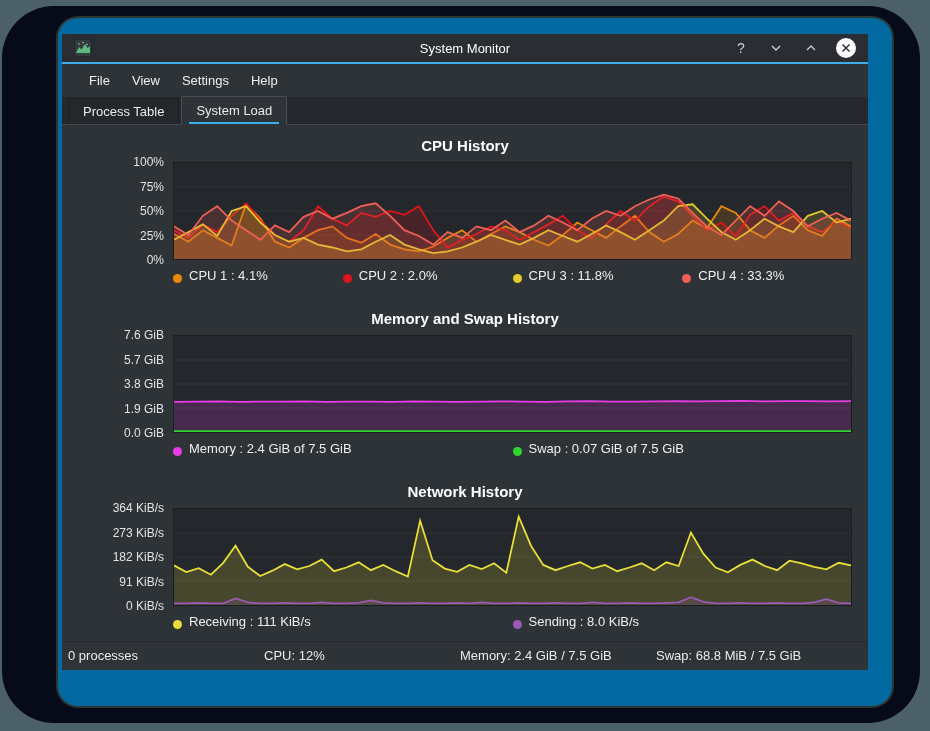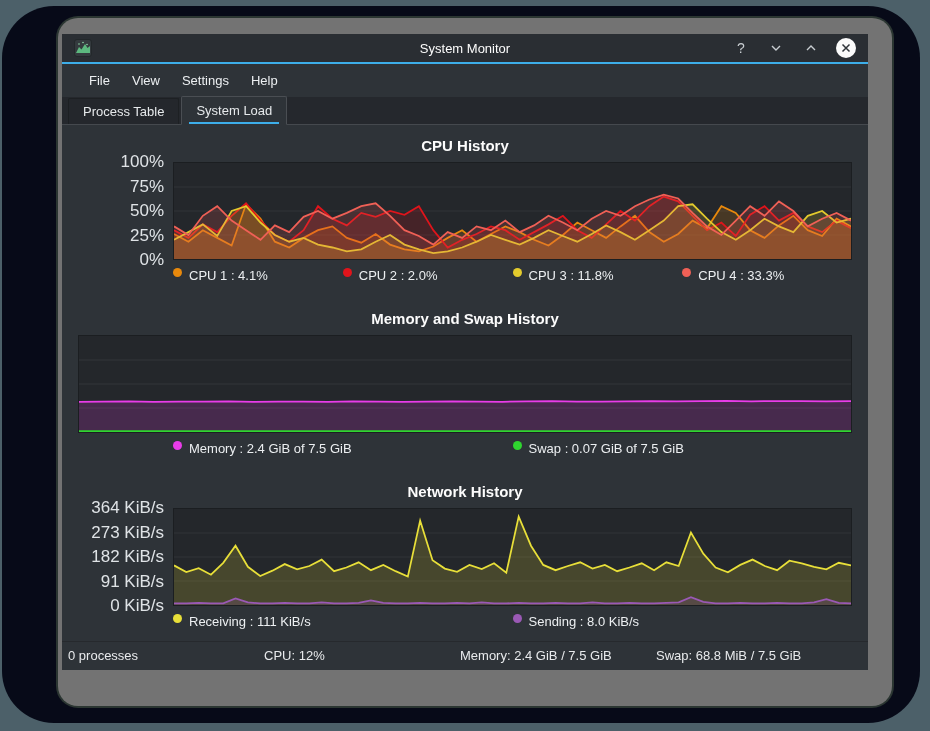--- a/index.html
+++ b/index.html
@@ -8,21 +8,21 @@
     background:#4c6069;
     font-family:"Liberation Sans", sans-serif;
     -webkit-font-smoothing:antialiased;
   }
   .shell{
     position:absolute;left:2px;top:6px;right:10px;bottom:8px;
     background:#070a18;border-radius:52px;
   }
   .frame{
     position:absolute;left:58px;top:18px;width:834px;height:688px;
-    background:#737373;border-radius:20px;
+    background:#0369a1;border-radius:20px;
     box-shadow:0 0 0 2px #2b3632;
   }
   .window{
     position:absolute;left:4px;top:16px;width:806px;height:636px;
     background:#2e3338;display:flex;flex-direction:column;
     color:#eceff1;font-size:13px;
   }
   
   .titlebar{
     height:28px;background:#2a2e33;border-bottom:2px solid #3daee9;
@@ -69,30 +69,30 @@
     flex:1;padding:12px 16px 4px 16px;display:flex;flex-direction:column;
     justify-content:space-between;min-height:0;
   }
   .chart-section{display:flex;flex-direction:column;}
   .section-title{
     margin:0 0 8px 0;font-size:15px;font-weight:bold;color:#fcfcfc;text-align:center;
   }
   .chart-row{display:flex;}
   .ylabels{
     width:95px;position:relative;height:98px;flex:0 0 auto;
-    font-size:17px;color:#dfe3e6;text-decoration:underline;
+    font-size:12px;color:#dfe3e6;text-decoration:underline;
   }
   .ylab{position:absolute;right:9px;transform:translateY(-50%);white-space:nowrap;}
   .plot{
     flex:1;background:#24272b;border:1px solid #1b1e21;height:96px;
     position:relative;
   }
   .plot svg{display:block;width:100%;height:96px;}
   .legend{display:flex;margin-left:95px;height:31px;align-items:center;}
-  .legend-item{flex:1;display:flex;align-items:flex-start;min-width:0;}
+  .legend-item{flex:1;display:flex;align-items:flex-end;min-width:0;}
   .dot{width:9px;height:9px;border-radius:50%;margin-right:7px;flex:0 0 auto;}
   .legend-text{color:#eceff1;font-size:13px;white-space:nowrap;}
   
   .statusbar{
     height:27px;flex:0 0 auto;border-top:1px solid #26292d;
     display:grid;grid-template-columns:24.5% 24.5% 24.5% 1fr;
     align-items:center;padding:0 0 1px 6px;background:#2e3338;color:#e8eaec;
   }
   .status-cell{white-space:nowrap;}
 </style>
@@ -191,20 +191,27 @@
               <span class="legend-item">
                 <span class="dot" style="background: rgb(240, 96, 86);"></span>
                 <span class="legend-text">CPU 4 : 33.3%</span>
               </span>
             </div>
         </section>
 
         <section class="chart-section">
           <h2 class="section-title">Memory and Swap History</h2>
           <div class="chart-row">
+            <div class="ylabels">
+                <span class="ylab" style="top: 0%;">7.6 GiB</span>
+                <span class="ylab" style="top: 25%;">5.7 GiB</span>
+                <span class="ylab" style="top: 50%;">3.8 GiB</span>
+                <span class="ylab" style="top: 75%;">1.9 GiB</span>
+                <span class="ylab" style="top: 100%;">0.0 GiB</span>
+              </div>
             <div class="plot">
                 <svg viewBox="0 0 700 96" preserveAspectRatio="none">
                   <line x1="0" x2="700" y1="24" y2="24" stroke="rgba(255,255,255,0.07)"></line>
                   <line x1="0" x2="700" y1="48" y2="48" stroke="rgba(255,255,255,0.07)"></line>
                   <line x1="0" x2="700" y1="72" y2="72" stroke="rgba(255,255,255,0.07)"></line>
                   <polygon points="0.0,65.9 22.6,65.7 45.2,65.4 67.7,65.8 90.3,65.6 112.9,65.7 135.5,65.3 158.1,65.9 180.6,65.7 203.2,65.6 225.8,65.8 248.4,65.4 271.0,65.7 293.5,65.9 316.1,65.6 338.7,65.3 361.3,65.7 383.9,65.8 406.5,65.4 429.0,65.2 451.6,65.6 474.2,65.7 496.8,65.3 519.4,65.1 541.9,65.4 564.5,65.2 587.1,64.9 609.7,65.3 632.3,65.1 654.8,65.2 677.4,65.4 700.0,65.1 700,96 0,96" fill="#e93ce9" fill-opacity="0.18"></polygon>
                   <polyline points="0.0,65.9 22.6,65.7 45.2,65.4 67.7,65.8 90.3,65.6 112.9,65.7 135.5,65.3 158.1,65.9 180.6,65.7 203.2,65.6 225.8,65.8 248.4,65.4 271.0,65.7 293.5,65.9 316.1,65.6 338.7,65.3 361.3,65.7 383.9,65.8 406.5,65.4 429.0,65.2 451.6,65.6 474.2,65.7 496.8,65.3 519.4,65.1 541.9,65.4 564.5,65.2 587.1,64.9 609.7,65.3 632.3,65.1 654.8,65.2 677.4,65.4 700.0,65.1" fill="none" stroke="#e93ce9" stroke-width="1.8"></polyline>
                   <polygon points="0.0,95.1 22.6,95.1 45.2,95.1 67.7,95.1 90.3,95.1 112.9,95.1 135.5,95.1 158.1,95.1 180.6,95.1 203.2,95.1 225.8,95.1 248.4,95.1 271.0,95.1 293.5,95.1 316.1,95.1 338.7,95.1 361.3,95.1 383.9,95.1 406.5,95.1 429.0,95.1 451.6,95.1 474.2,95.1 496.8,95.1 519.4,95.1 541.9,95.1 564.5,95.1 587.1,95.1 609.7,95.1 632.3,95.1 654.8,95.1 677.4,95.1 700.0,95.1 700,96 0,96" fill="#2fd52f" fill-opacity="0.18"></polygon>
                   <polyline points="0.0,95.1 22.6,95.1 45.2,95.1 67.7,95.1 90.3,95.1 112.9,95.1 135.5,95.1 158.1,95.1 180.6,95.1 203.2,95.1 225.8,95.1 248.4,95.1 271.0,95.1 293.5,95.1 316.1,95.1 338.7,95.1 361.3,95.1 383.9,95.1 406.5,95.1 429.0,95.1 451.6,95.1 474.2,95.1 496.8,95.1 519.4,95.1 541.9,95.1 564.5,95.1 587.1,95.1 609.7,95.1 632.3,95.1 654.8,95.1 677.4,95.1 700.0,95.1" fill="none" stroke="#2fd52f" stroke-width="1.8"></polyline>
                 </svg>

